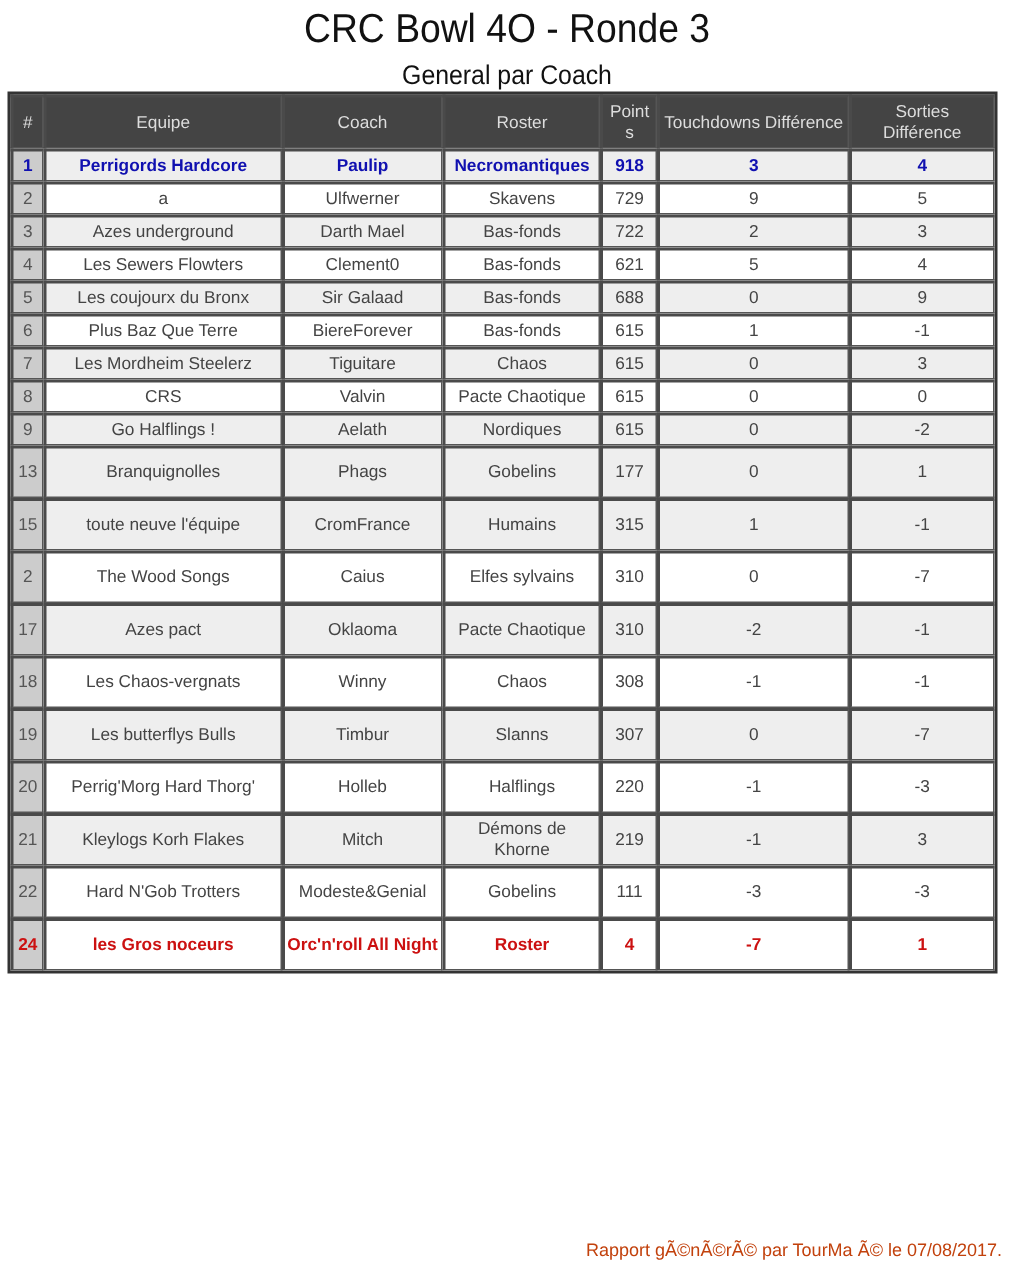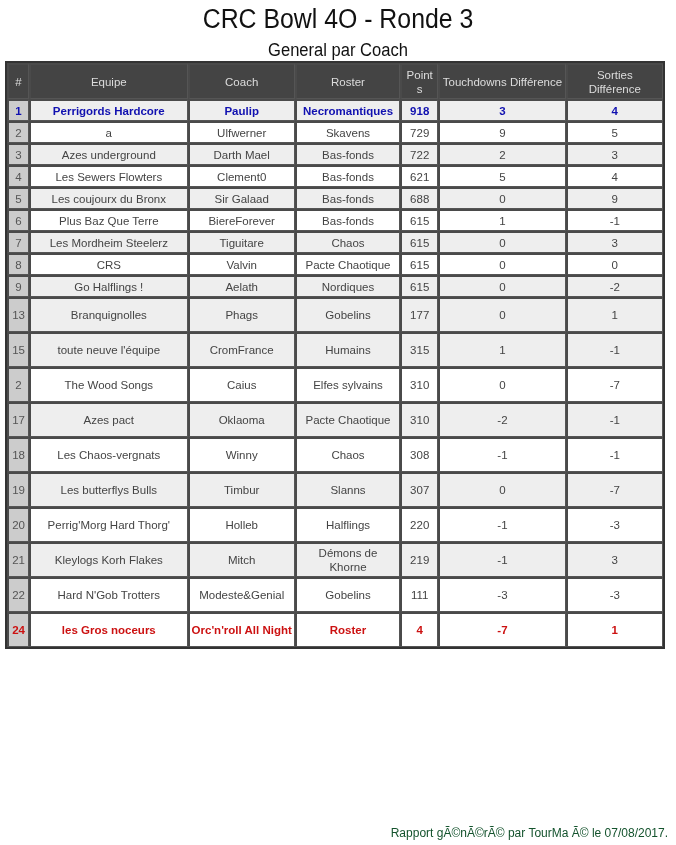--- a/index.html
+++ b/index.html
@@ -10,21 +10,21 @@
     table.standings th, table.standings td { border: 1px solid #555; border-left: 2px solid #4a4a4a; border-top: 2px solid #4a4a4a; text-align: center; vertical-align: middle; padding: 0 2px; font-size: 11.5px; line-height: 14px; }
     table.standings th { background: #444; color: #ddd; font-weight: normal; height: 33px; font-size: 11.5px; }
     td.rank { background: #ccc; color: #555; font-size: 11px; word-break: break-all; line-height: 13px; text-align: left; padding-left: 4px; }
     tr.short td { height: 19px; }
     tr.tall td { height: 32px; }
     tr.odd td:not(.rank) { background: #eee; }
     tr.even td:not(.rank) { background: #fff; }
     tr.first td { color: #1010b0; font-weight: bold; }
     tr.last td { color: #cc1111; font-weight: bold; }
     tr.first td.rank, tr.last td.rank { font-weight: bold; }
-    .footer { position: absolute; top: 826px; right: 8px; font-size: 12px; color: #14532d; }
+    .footer { position: absolute; top: 826px; right: 8px; font-size: 12px; color: #c2410c; }
     col.c-rank { width: 22px; }
     col.c-team { width: 158px; }
     col.c-coach { width: 107px; }
     col.c-roster { width: 105px; }
     col.c-points { width: 38px; }
     col.c-td { width: 127px; }
     col.c-sorties { width: 97px; }
   </style>
 </head>
 <body>

